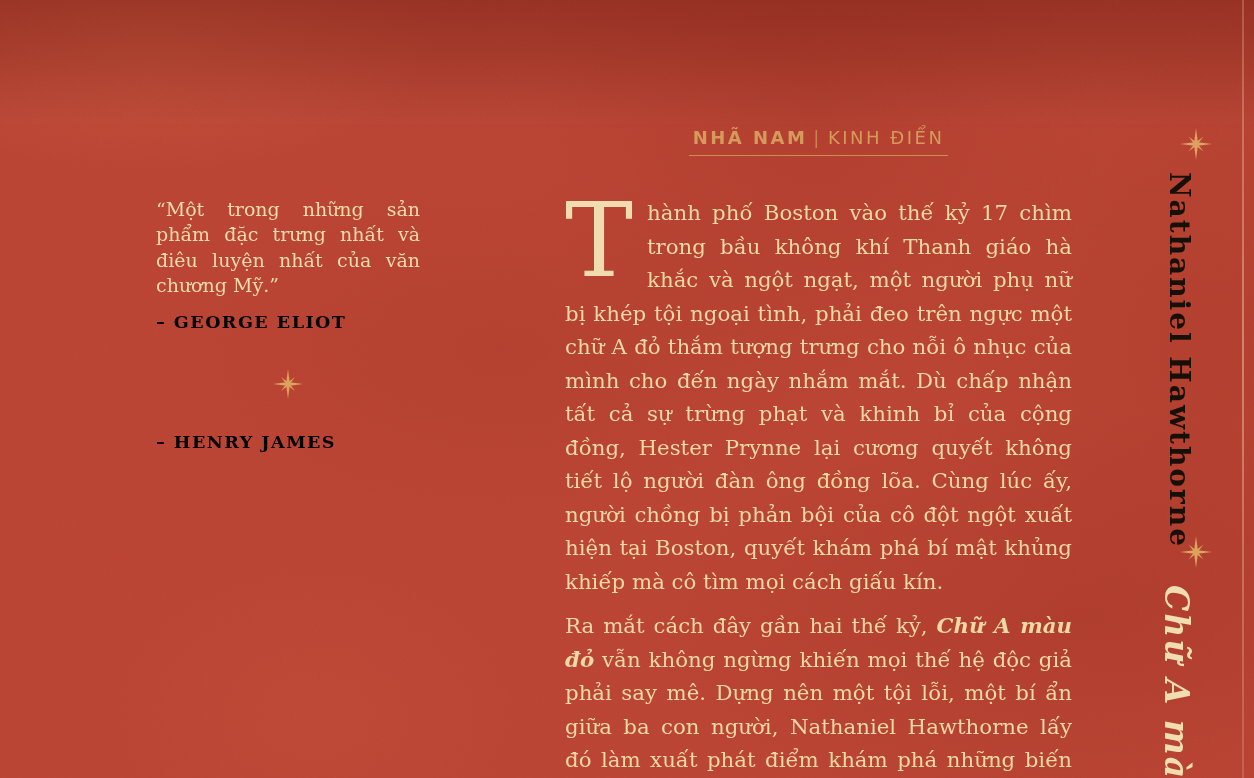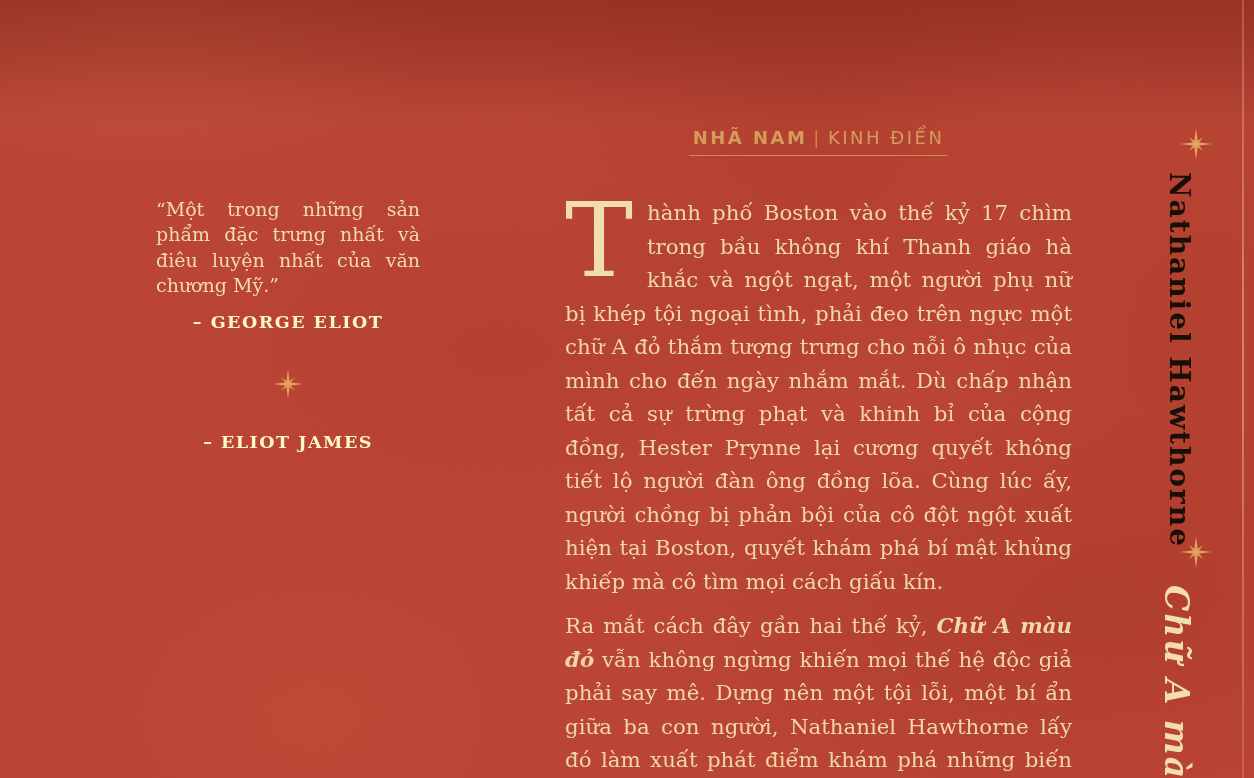--- a/index.html
+++ b/index.html
@@ -31,22 +31,22 @@
     font-family:"DejaVu Sans","Liberation Sans",sans-serif;
   }
   .brand-header .inner{display:inline-block;border-bottom:1.5px solid #c98f50;padding:0 4px 7px 4px;}
   .brand-header .brand{font-weight:bold;}
   .brand-header .sep{opacity:.75;padding:0 6px;font-weight:normal;}
 
   
   .left-col{position:absolute;left:112px;top:197px;width:264px;color:#f0dca8;margin-left:44px;}
   .quote{font-size:19px;line-height:25.4px;text-align:justify;margin:0;}
   .attribution{
-    display:block;text-align:center;font-weight:bold;font-size:17.5px;
-    letter-spacing:1.5px;margin-top:13px;color:#fef9c3;
+    display:block;text-align:left;font-weight:bold;font-size:17.5px;
+    letter-spacing:1.5px;margin-top:13px;color:#000000;
   }
   .star{display:block;}
   .star-left{width:30px;height:30px;margin:37px auto 33px auto;}
   .quote2{margin-top:0;}
 
   
   .synopsis{position:absolute;left:565px;top:196px;width:507px;color:#eed8a4;}
   .synopsis p{font-size:21.3px;line-height:33.5px;text-align:justify;margin:0;}
   .synopsis p + p{margin-top:11px;}
   .dropcap{
@@ -108,21 +108,21 @@
         <g fill="#dda35f">
           <path d="M50 0 L56.5 50 L50 100 L43.5 50 Z"></path>
           <path d="M0 50 L50 43.5 L100 50 L50 56.5 Z"></path>
           <g transform="rotate(45 50 50)">
             <path d="M50 17 L54.5 50 L50 83 L45.5 50 Z"></path>
             <path d="M17 50 L50 45.5 L83 50 L50 54.5 Z"></path>
           </g>
         </g>
       </svg>
 
-      <span class="attribution">– ELIOT JAMES</span>
+      <span class="attribution">– HENRY JAMES</span>
     </div>
 
     <div class="synopsis">
       <p><span class="dropcap">T</span><span>hành phố Boston vào thế kỷ 17 chìm trong bầu không khí Thanh giáo hà khắc và ngột ngạt, một người phụ nữ bị khép tội ngoại tình, phải đeo trên ngực một chữ A đỏ thắm tượng trưng cho nỗi ô nhục của mình cho đến ngày nhắm mắt. Dù chấp nhận tất cả sự trừng phạt và khinh bỉ của cộng đồng, Hester Prynne lại cương quyết không tiết lộ người đàn ông đồng lõa. Cùng lúc ấy, người chồng bị phản bội của cô đột ngột xuất hiện tại Boston, quyết khám phá bí mật khủng khiếp mà cô tìm mọi cách giấu kín.</span></p>
       <p><span>Ra mắt cách đây gần hai thế kỷ, </span><span class="book-title-em">Chữ A màu đỏ</span><span> vẫn không ngừng khiến mọi thế hệ độc giả phải say mê. Dựng nên một tội lỗi, một bí ẩn giữa ba con người, Nathaniel Hawthorne lấy đó làm xuất phát điểm khám phá những biến chuyển u tối trong tâm hồn con người. Đó là nỗi dằn vặt khủng khiếp của những kẻ mang tội mong được cứu chuộc, là mưu mô nham hiểm của kẻ tìm khoái lạc trong đau khổ của kẻ khác, là ý muốn vùng vẫy phá vỡ những xiềng xích của xã hội đặng tìm được hạnh phúc cá nhân. Tất cả những khám phá đó được truyền tải bằng một lối viết vừa tra vấn tỉ mỉ, vừa chứa đựng vô số các biểu tượng sâu xa, một văn phong trở thành hình mẫu của rất nhiều nhà văn lớn sau này. </span></p>
     </div>
 
     <div class="spine">
       <svg class="star-spine s1" viewBox="0 0 100 100">
         <g fill="#dda35f">

